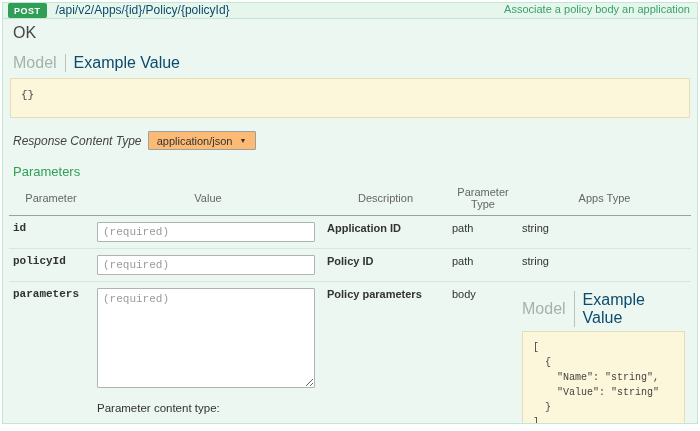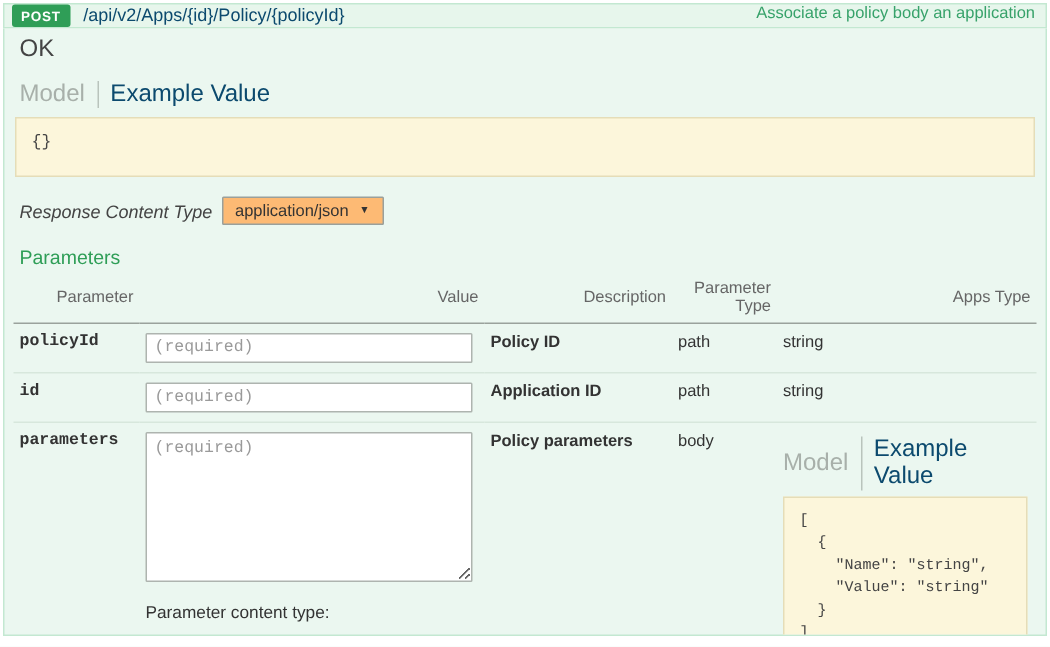--- a/index.html
+++ b/index.html
@@ -77,21 +77,21 @@
     background: #fdba74; border: 1px solid #9aa09b; border-radius: 1px;
     height: 19px; padding: 0 5px; font-size: 11px; color: #333; cursor: pointer;
   }
   .fake-select .arrow { font-size: 7px; color: #333; margin-left: 7px; }
   .rct-select { width: 108px; }
 
   
   table.params { border-collapse: collapse; width: 100%; margin-top: 2px; table-layout: fixed; }
   table.params th {
     font-size: 11px; font-weight: normal; color: #666;
-    text-align: right; vertical-align: middle;
+    text-align: center; vertical-align: middle;
     padding: 5px 4px;
     border-bottom: 1px solid #9aa29c;
   }
   table.params td {
     font-size: 11px; color: #333;
     vertical-align: top;
     padding: 6px 4px;
     border-bottom: 1px solid #d7e7dc;
   }
   table.params tr:last-child td { border-bottom: none; }
@@ -180,31 +180,31 @@
           <th>Parameter</th>
           <th>Value</th>
           <th>Description</th>
           <th>Parameter Type</th>
           <th>Apps Type</th>
         </tr>
       </thead>
       <tbody>
 
         <tr>
+          <td class="cell-name">id</td>
+          <td><input class="param-input" type="text" placeholder="(required)" style=""></td>
+          <td class="cell-desc">Application ID</td>
+          <td class="cell-ptype">path</td>
+          <td class="cell-dtype">string</td>
+        </tr>
+
+        <tr>
           <td class="cell-name">policyId</td>
           <td><input class="param-input" type="text" placeholder="(required)" style=""></td>
           <td class="cell-desc">Policy ID</td>
-          <td class="cell-ptype">path</td>
-          <td class="cell-dtype">string</td>
-        </tr>
-
-        <tr>
-          <td class="cell-name">id</td>
-          <td><input class="param-input" type="text" placeholder="(required)" style=""></td>
-          <td class="cell-desc">Application ID</td>
           <td class="cell-ptype">path</td>
           <td class="cell-dtype">string</td>
         </tr>
 
         <tr>
           <td class="cell-name">parameters</td>
           <td>
             <textarea class="param-textarea" placeholder="(required)" style=""></textarea>
             <div class="pct-block">
               <div class="pct-label">Parameter content type:</div>

